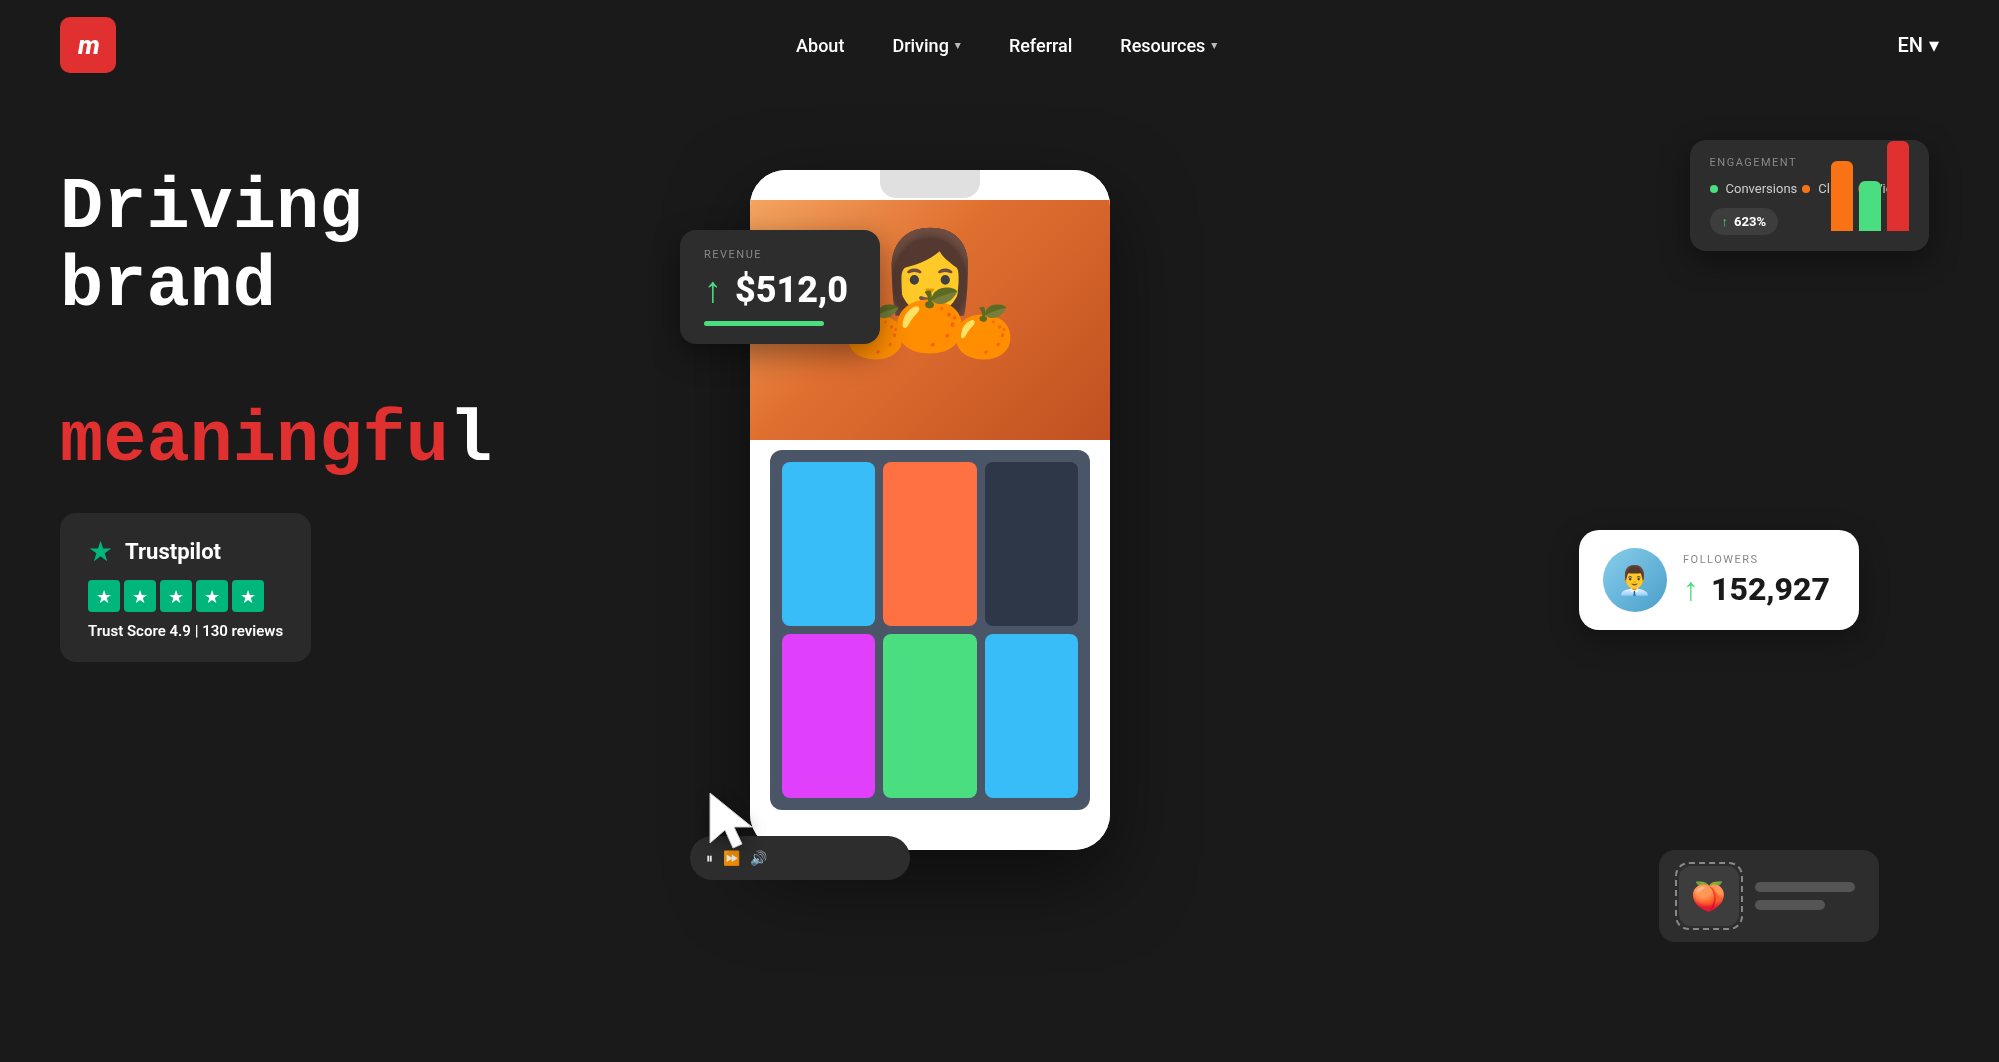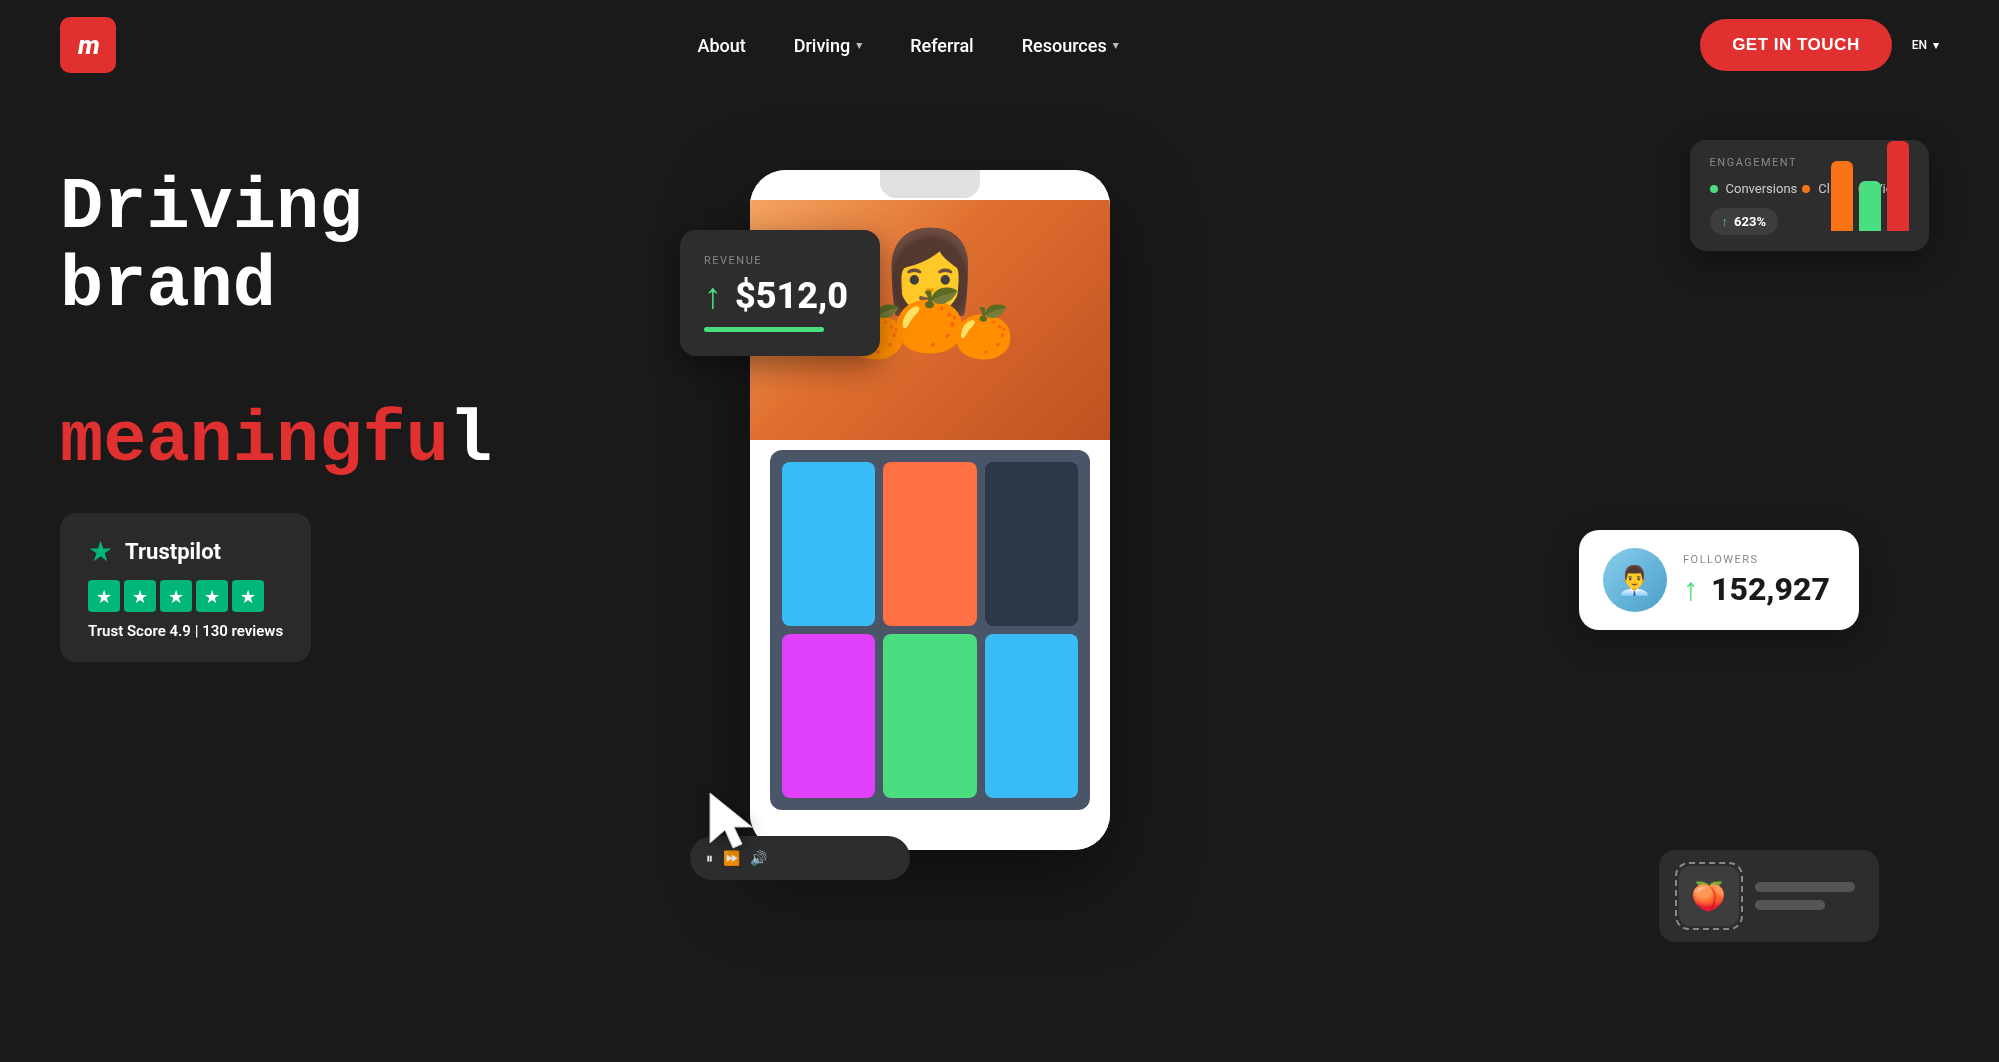--- a/index.html
+++ b/index.html
@@ -83,21 +83,21 @@
       padding: 16px 32px;
       font-size: 17px;
       font-weight: 700;
       letter-spacing: 0.5px;
       cursor: pointer;
       text-transform: uppercase;
     }
 
     .lang-selector {
       color: #ffffff;
-      font-size: 12px;
+      font-size: 20px;
       font-weight: 500;
       display: flex;
       align-items: center;
       gap: 6px;
       cursor: pointer;
     }
 
     
     .hero {
       display: flex;
@@ -267,21 +267,21 @@
       opacity: 0.9;
     }
 
     
     .card-revenue {
       position: absolute;
       top: 40px;
       left: -20px;
       background: #2d2d2d;
       border-radius: 16px;
-      padding: 24px 24px;
+      padding: 18px 24px;
       min-width: 200px;
       z-index: 20;
       box-shadow: 0 10px 30px rgba(0,0,0,0.4);
     }
 
     .card-label {
       font-size: 11px;
       letter-spacing: 1.5px;
       color: #888;
       text-transform: uppercase;
@@ -538,21 +538,20 @@
       <span class="chevron">▾</span>
     </span>
     <span class="nav-link">Referral</span>
     <span class="nav-link">
       <span>Resources</span>
       <span class="chevron">▾</span>
     </span>
   </div>
 
   <div class="nav-right">
-    <button class="btn-cta">GET IN TOUCH</button>
     <div class="lang-selector">
       <span>EN</span>
       <span>▾</span>
     </div>
   </div>
 </nav>
 
 <section class="hero">
 
   <div class="hero-left">

